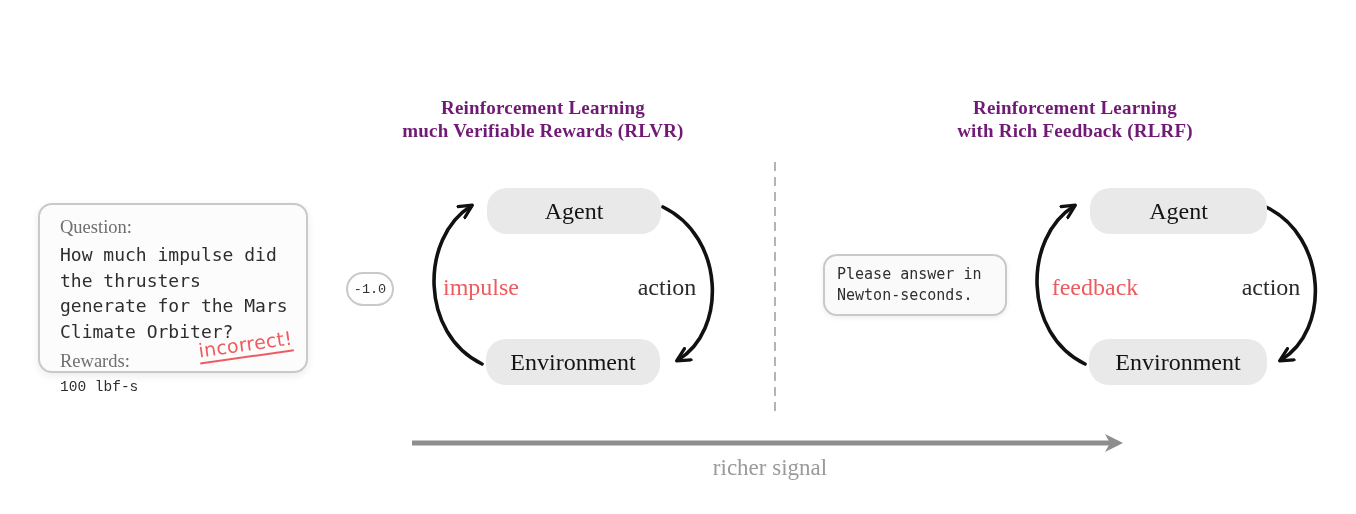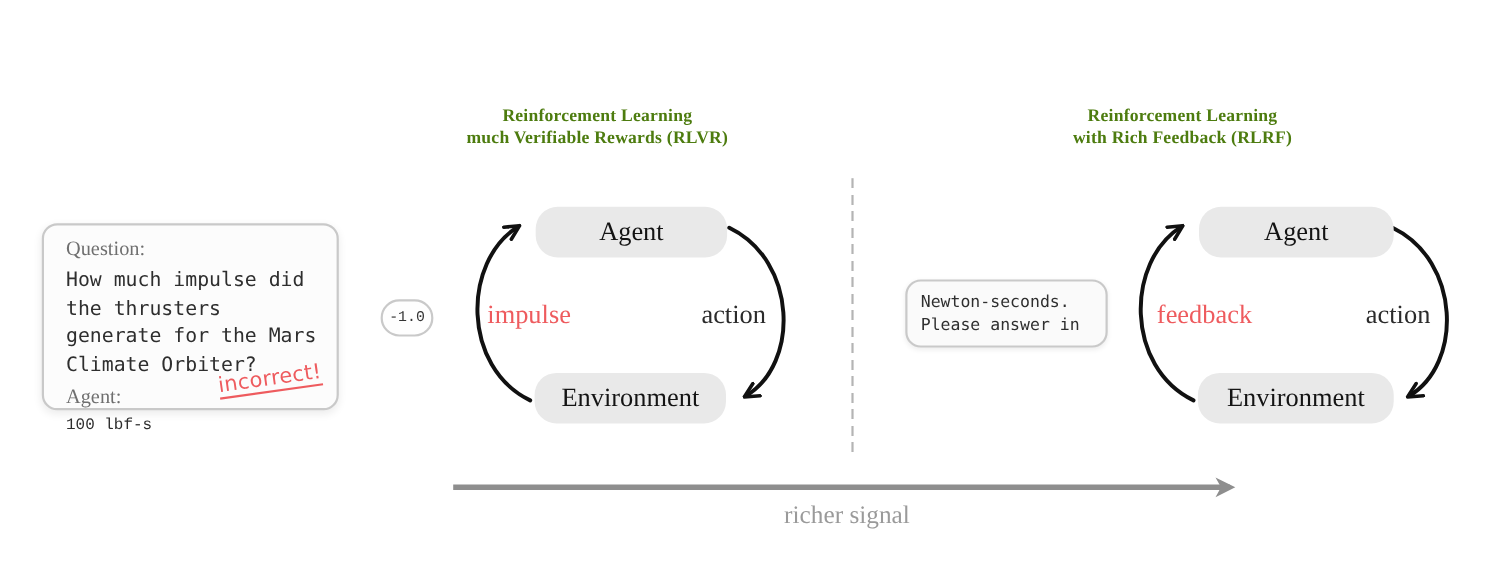--- a/index.html
+++ b/index.html
@@ -12,23 +12,23 @@
     font-family: "Liberation Serif", serif;
   }
   .abs { position: absolute; }
 
   
   .panel-title {
     width: 420px;
     text-align: center;
     font-family: "Liberation Serif", serif;
     font-weight: bold;
-    font-size: 16px;
+    font-size: 19px;
     line-height: 1.22;
-    color: #4d7c0f;
+    color: #701a75;
     letter-spacing: 0.2px;
   }
 
   
   .card {
     left: 38px; top: 203px;
     width: 270px; height: 170px;
     box-sizing: border-box;
     background: #fcfcfc;
     border: 2px solid #c9c9c9;
@@ -160,42 +160,42 @@
   </svg>
 
   <div class="abs panel-title" style="left:333px; top:96px;">
     <div>Reinforcement Learning</div>
     <div>much Verifiable Rewards (RLVR)</div>
   </div>
 
   <div class="abs card">
     <div class="card-label">Question:</div>
     <div class="card-question">How much impulse did the thrusters generate for the Mars Climate Orbiter?</div>
-    <div class="card-label" style="margin-bottom:0;">Agent:</div>
+    <div class="card-label" style="margin-bottom:0;">Rewards:</div>
     <div class="card-answer">100 lbf-s</div>
     <div class="verdict">incorrect!</div>
   </div>
 
   <div class="abs pill">-1.0</div>
 
   <div class="abs node" style="left:487px; top:188px; width:174px; height:46px;">Agent</div>
   <div class="abs node" style="left:486px; top:339px; width:174px; height:46px;">Environment</div>
   <div class="abs edge-label red" style="left:406px; top:274px;">impulse</div>
   <div class="abs edge-label" style="left:592px; top:274px;">action</div>
 
   <div class="abs divider"></div>
 
   <div class="abs panel-title" style="left:865px; top:96px;">
     <div>Reinforcement Learning</div>
     <div>with Rich Feedback (RLRF)</div>
   </div>
 
   <div class="abs bubble">
+    <div>Please answer in</div>
     <div>Newton-seconds.</div>
-    <div>Please answer in</div>
   </div>
 
   <div class="abs node" style="left:1090px; top:188px; width:177px; height:46px;">Agent</div>
   <div class="abs node" style="left:1089px; top:339px; width:178px; height:46px;">Environment</div>
   <div class="abs edge-label red" style="left:1020px; top:274px;">feedback</div>
   <div class="abs edge-label" style="left:1196px; top:274px;">action</div>
 
   <div class="abs axis-label">richer signal</div>
 
 </div>

